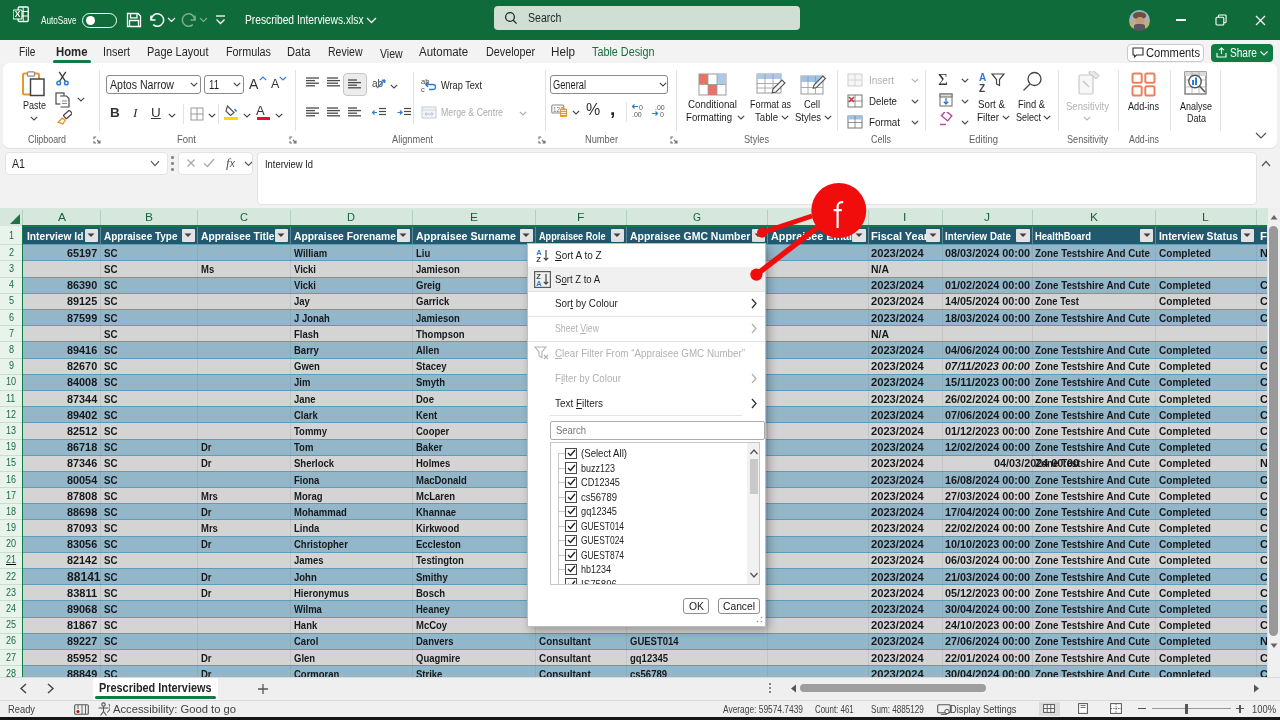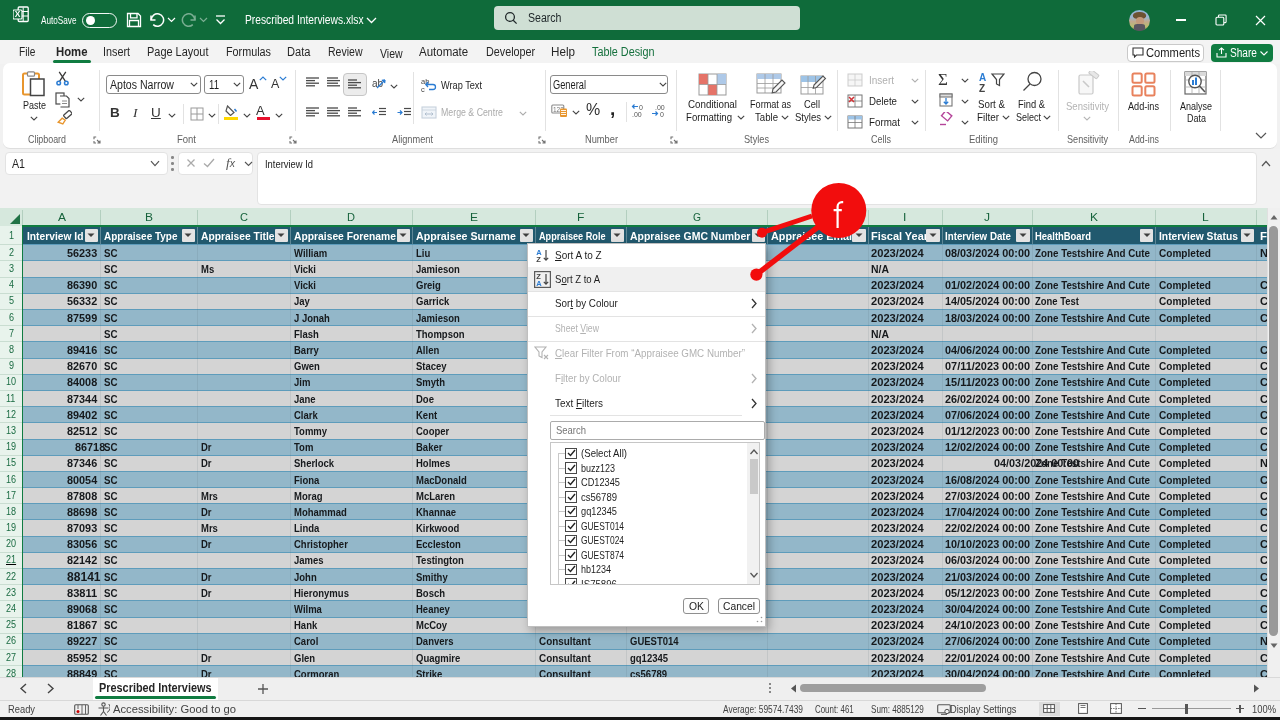--- a/index.html
+++ b/index.html
@@ -847,21 +847,21 @@
           <path d="M0.5 0.5 L4 4 L7.5 0.5" fill="#3f3f3f"></path>
         </svg>
       </div>
 <div class="ab" style="left:1155.3px;top:19.0px;width:1px;height:17.30000000000001px;background:rgba(255,255,255,0.28);"></div>
 <div class="ab" style="left:1259.5px;top:20.7px;height:14px;display:flex;align-items:center;">
         <span style="white-space:nowrap;font-size:11px;font-weight:700;letter-spacing:0.0px;color:#fff;transform:scaleX(1.0394);transform-origin:0 50%;">F</span>
       </div>
 <div class="ab" style="left:23px;top:36.30px;width:1244px;height:16.18px;background:#93b7c9;"></div>
 <div class="ab" style="left:23px;top:36.30px;width:1244px;height:1px;background:#5e9cbb;"></div>
 <div class="ab" style="left:66.8px;top:38.9px;height:12px;display:flex;align-items:center;">
-        <span style="white-space:nowrap;font-size:10.8px;font-weight:600;letter-spacing:0.0px;color:#16191c;transform:scaleX(1.0056);transform-origin:0 50%;">56233</span>
+        <span style="white-space:nowrap;font-size:10.8px;font-weight:600;letter-spacing:0.0px;color:#16191c;transform:scaleX(1.0056);transform-origin:0 50%;">65197</span>
       </div>
 <div class="ab" style="left:103.5px;top:38.9px;height:12px;display:flex;align-items:center;">
         <span style="white-space:nowrap;font-size:10.8px;font-weight:600;letter-spacing:0.0px;color:#16191c;transform:scaleX(0.9000);transform-origin:0 50%;">SC</span>
       </div>
 <div class="ab" style="left:293.5px;top:38.9px;height:12px;display:flex;align-items:center;">
         <span style="white-space:nowrap;font-size:10.8px;font-weight:600;letter-spacing:0.0px;color:#16191c;transform:scaleX(0.8800);transform-origin:0 50%;">William</span>
       </div>
 <div class="ab" style="left:415.5px;top:38.9px;height:12px;display:flex;align-items:center;">
         <span style="white-space:nowrap;font-size:10.8px;font-weight:600;letter-spacing:0.0px;color:#16191c;transform:scaleX(0.8800);transform-origin:0 50%;">Liu</span>
       </div>
@@ -922,21 +922,21 @@
       </div>
 <div class="ab" style="left:1158.8px;top:71.3px;height:12px;display:flex;align-items:center;">
         <span style="white-space:nowrap;font-size:10.8px;font-weight:600;letter-spacing:0.0px;color:#16191c;transform:scaleX(0.9320);transform-origin:0 50%;">Completed</span>
       </div>
 <div class="ab" style="left:1259.5px;top:71.3px;height:12px;display:flex;align-items:center;">
         <span style="white-space:nowrap;font-size:10.8px;font-weight:600;letter-spacing:0.0px;color:#16191c;transform:scaleX(1.0240);transform-origin:0 50%;">C</span>
       </div>
 <div class="ab" style="left:23px;top:84.86px;width:1244px;height:16.18px;background:#d4d4d4;"></div>
 <div class="ab" style="left:23px;top:84.86px;width:1244px;height:1px;background:#5e9cbb;"></div>
 <div class="ab" style="left:66.8px;top:87.4px;height:12px;display:flex;align-items:center;">
-        <span style="white-space:nowrap;font-size:10.8px;font-weight:600;letter-spacing:0.0px;color:#16191c;transform:scaleX(1.0056);transform-origin:0 50%;">56332</span>
+        <span style="white-space:nowrap;font-size:10.8px;font-weight:600;letter-spacing:0.0px;color:#16191c;transform:scaleX(1.0056);transform-origin:0 50%;">89125</span>
       </div>
 <div class="ab" style="left:103.5px;top:87.4px;height:12px;display:flex;align-items:center;">
         <span style="white-space:nowrap;font-size:10.8px;font-weight:600;letter-spacing:0.0px;color:#16191c;transform:scaleX(0.9000);transform-origin:0 50%;">SC</span>
       </div>
 <div class="ab" style="left:293.5px;top:87.4px;height:12px;display:flex;align-items:center;">
         <span style="white-space:nowrap;font-size:10.8px;font-weight:600;letter-spacing:0.0px;color:#16191c;transform:scaleX(0.8800);transform-origin:0 50%;">Jay</span>
       </div>
 <div class="ab" style="left:415.5px;top:87.4px;height:12px;display:flex;align-items:center;">
         <span style="white-space:nowrap;font-size:10.8px;font-weight:600;letter-spacing:0.0px;color:#16191c;transform:scaleX(0.8800);transform-origin:0 50%;">Garrick</span>
       </div>
@@ -1037,21 +1037,21 @@
       </div>
 <div class="ab" style="left:293.5px;top:152.2px;height:12px;display:flex;align-items:center;">
         <span style="white-space:nowrap;font-size:10.8px;font-weight:600;letter-spacing:0.0px;color:#16191c;transform:scaleX(0.8800);transform-origin:0 50%;">Gwen</span>
       </div>
 <div class="ab" style="left:415.5px;top:152.2px;height:12px;display:flex;align-items:center;">
         <span style="white-space:nowrap;font-size:10.8px;font-weight:600;letter-spacing:0.0px;color:#16191c;transform:scaleX(0.8800);transform-origin:0 50%;">Stacey</span>
       </div>
 <div class="ab" style="left:871.2px;top:152.2px;height:12px;display:flex;align-items:center;">
         <span style="white-space:nowrap;font-size:10.8px;font-weight:600;letter-spacing:0.0px;color:#16191c;transform:scaleX(1.0324);transform-origin:0 50%;">2023/2024</span>
       </div>
-<div class="ab" style="left:944.7px;top:152.2px;height:12px;display:flex;align-items:center;">
+<div class="ab" style="left:944.7px;top:152.2px;height:12px;display:flex;align-items:center;font-style:italic;">
         <span style="white-space:nowrap;font-size:10.8px;font-weight:600;letter-spacing:0.0px;color:#16191c;transform:scaleX(1.0112);transform-origin:0 50%;">07/11/2023 00:00</span>
       </div>
 <div class="ab" style="left:1035.2px;top:152.2px;height:12px;display:flex;align-items:center;">
         <span style="white-space:nowrap;font-size:10.8px;font-weight:600;letter-spacing:0.0px;color:#16191c;transform:scaleX(0.9085);transform-origin:0 50%;">Zone Testshire And Cute</span>
       </div>
 <div class="ab" style="left:1158.8px;top:152.2px;height:12px;display:flex;align-items:center;">
         <span style="white-space:nowrap;font-size:10.8px;font-weight:600;letter-spacing:0.0px;color:#16191c;transform:scaleX(0.9320);transform-origin:0 50%;">Completed</span>
       </div>
 <div class="ab" style="left:1259.5px;top:152.2px;height:12px;display:flex;align-items:center;">
         <span style="white-space:nowrap;font-size:10.8px;font-weight:600;letter-spacing:0.0px;color:#16191c;transform:scaleX(1.0240);transform-origin:0 50%;">C</span>
@@ -1167,21 +1167,21 @@
         <span style="white-space:nowrap;font-size:10.8px;font-weight:600;letter-spacing:0.0px;color:#16191c;transform:scaleX(0.9085);transform-origin:0 50%;">Zone Testshire And Cute</span>
       </div>
 <div class="ab" style="left:1158.8px;top:216.9px;height:12px;display:flex;align-items:center;">
         <span style="white-space:nowrap;font-size:10.8px;font-weight:600;letter-spacing:0.0px;color:#16191c;transform:scaleX(0.9320);transform-origin:0 50%;">Completed</span>
       </div>
 <div class="ab" style="left:1259.5px;top:216.9px;height:12px;display:flex;align-items:center;">
         <span style="white-space:nowrap;font-size:10.8px;font-weight:600;letter-spacing:0.0px;color:#16191c;transform:scaleX(1.0240);transform-origin:0 50%;">C</span>
       </div>
 <div class="ab" style="left:23px;top:230.52px;width:1244px;height:16.18px;background:#93b7c9;"></div>
 <div class="ab" style="left:23px;top:230.52px;width:1244px;height:1px;background:#5e9cbb;"></div>
-<div class="ab" style="left:66.8px;top:233.1px;height:12px;display:flex;align-items:center;margin-left:8px;">
+<div class="ab" style="left:66.8px;top:233.1px;height:12px;display:flex;align-items:center;">
         <span style="white-space:nowrap;font-size:10.8px;font-weight:600;letter-spacing:0.0px;color:#16191c;transform:scaleX(1.0056);transform-origin:0 50%;">86718</span>
       </div>
 <div class="ab" style="left:103.5px;top:233.1px;height:12px;display:flex;align-items:center;">
         <span style="white-space:nowrap;font-size:10.8px;font-weight:600;letter-spacing:0.0px;color:#16191c;transform:scaleX(0.9000);transform-origin:0 50%;">SC</span>
       </div>
 <div class="ab" style="left:200.5px;top:233.1px;height:12px;display:flex;align-items:center;">
         <span style="white-space:nowrap;font-size:10.8px;font-weight:600;letter-spacing:0.0px;color:#16191c;transform:scaleX(0.8800);transform-origin:0 50%;">Dr</span>
       </div>
 <div class="ab" style="left:293.5px;top:233.1px;height:12px;display:flex;align-items:center;">
         <span style="white-space:nowrap;font-size:10.8px;font-weight:600;letter-spacing:0.0px;color:#16191c;transform:scaleX(0.8800);transform-origin:0 50%;">Tom</span>

